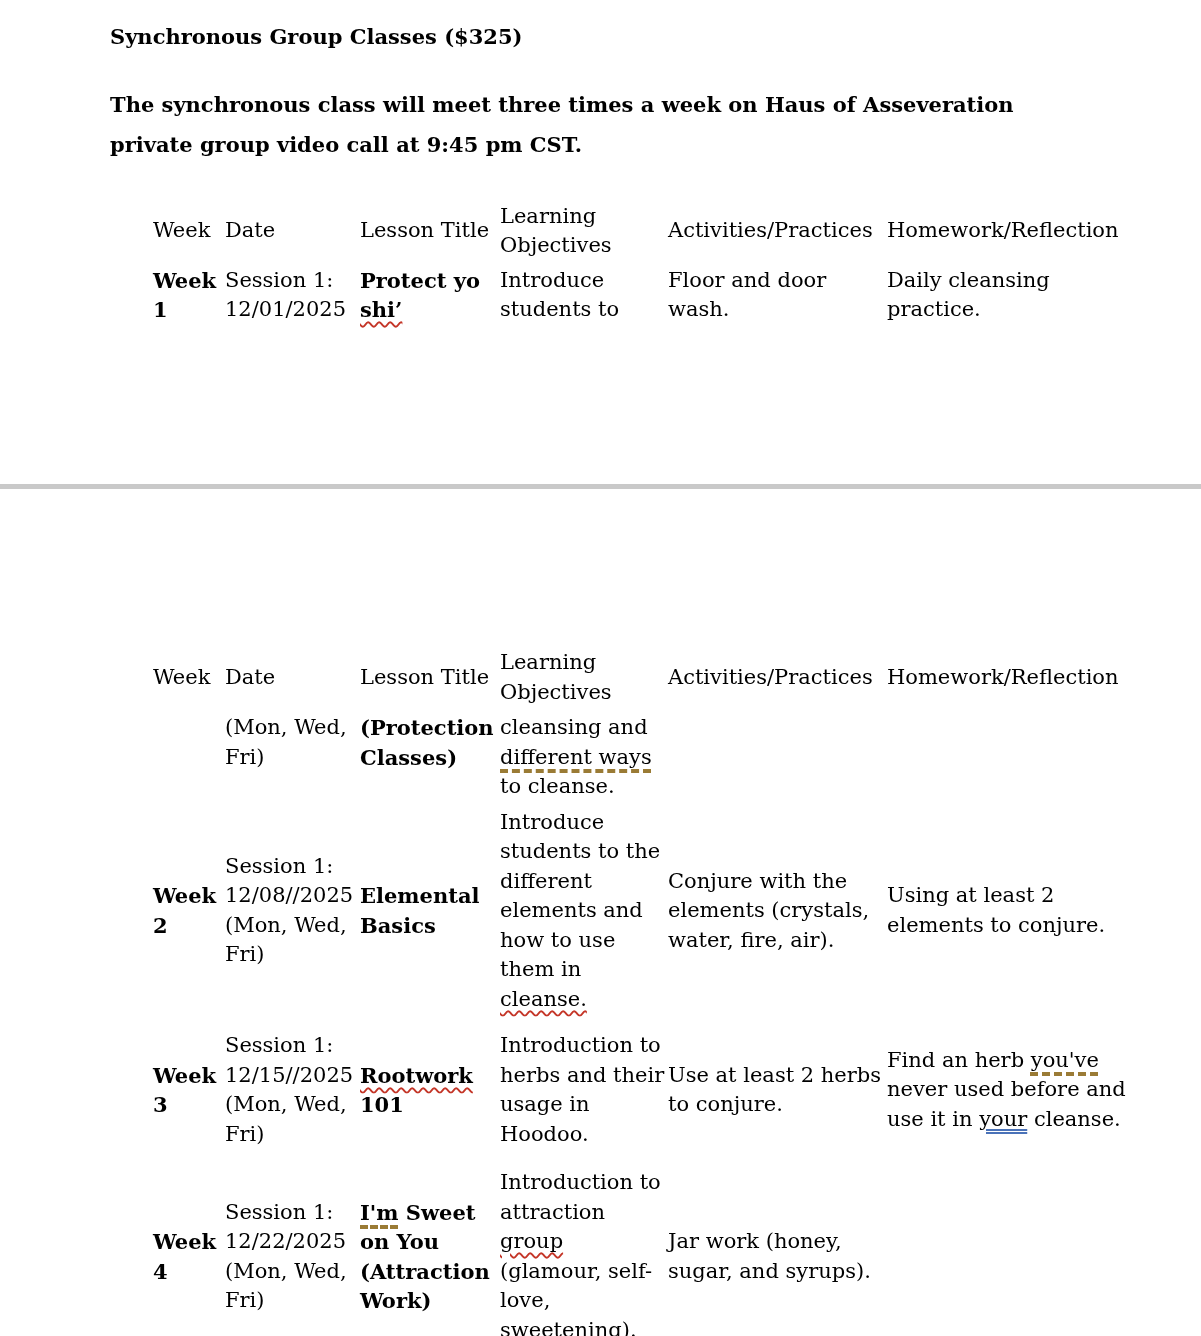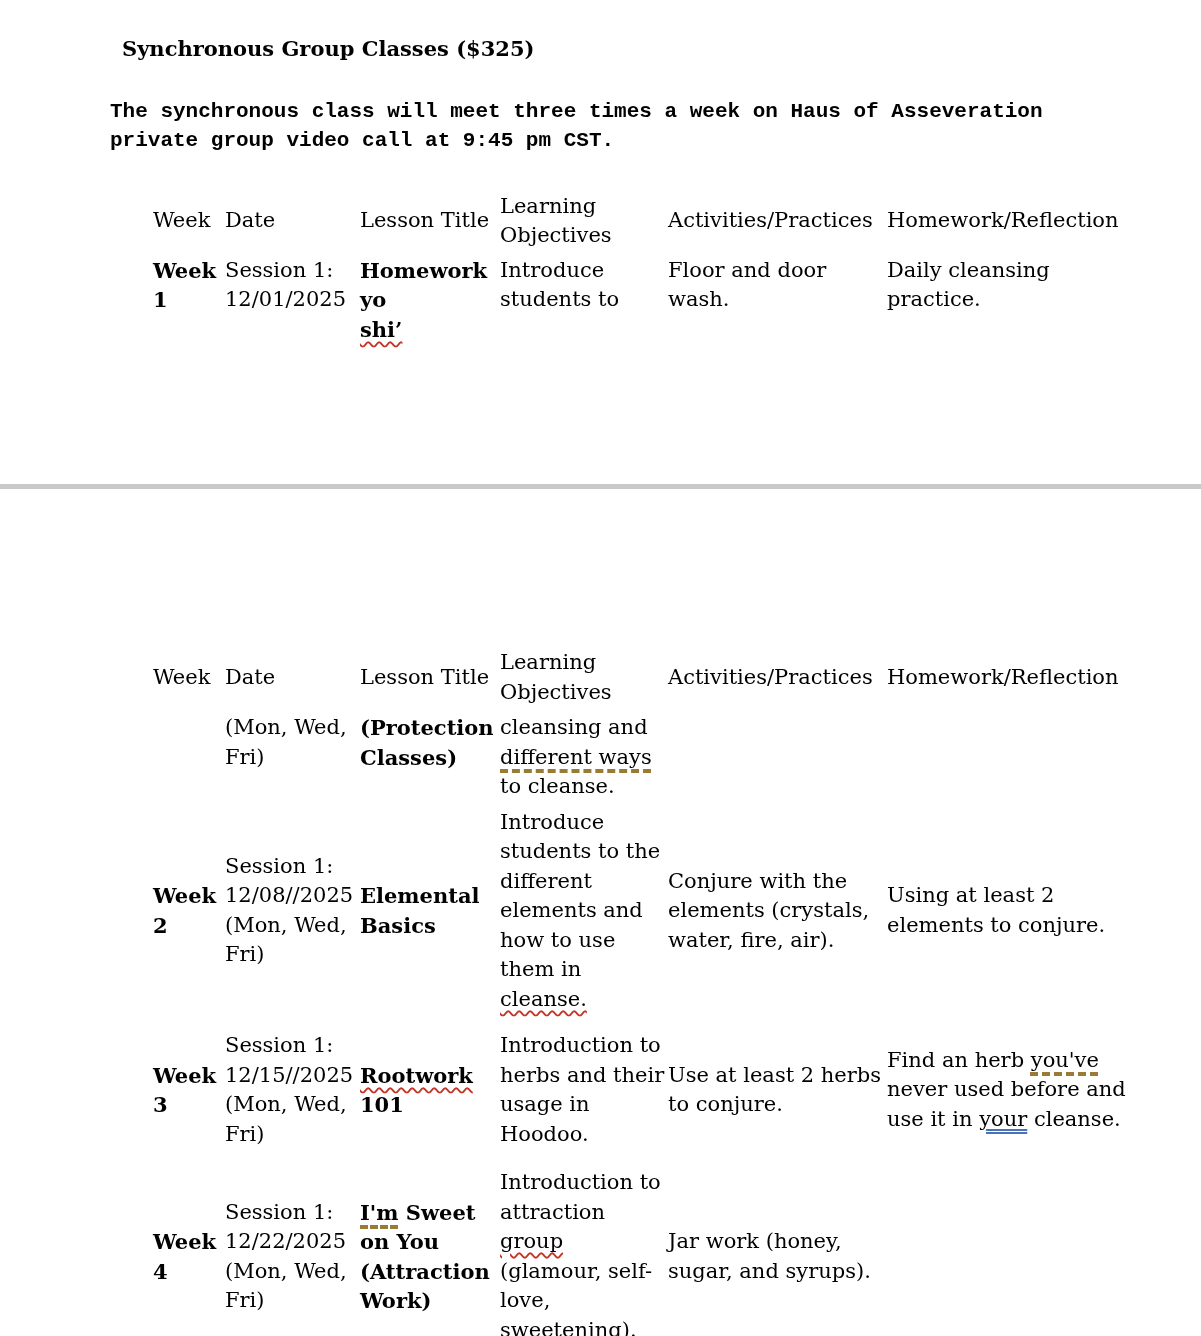--- a/index.html
+++ b/index.html
@@ -3,22 +3,22 @@
 <meta charset="utf-8">
 <style>
   html,body{margin:0;padding:0;}
   body{
     width:1201px;height:1336px;background:#ffffff;overflow:hidden;
     font-family:"DejaVu Serif","Liberation Serif",serif;
     color:#000;font-size:21px;line-height:29.5px;
   }
   .page{box-sizing:border-box;padding-left:110px;}
   .page1{height:484px;padding-top:22px;}
-  .doc-title{font-size:21px;font-weight:700;margin:12px;line-height:29.5px;white-space:pre-line;}
-  .intro{font-weight:700;margin:33px 0 16px 0;line-height:29px;white-space:pre-line;width:980px;font-family:Liberation Mono, monospace;}
+  .doc-title{font-size:21px;font-weight:700;margin:0;line-height:29.5px;white-space:pre-line;}
+  .intro{font-weight:700;margin:33px 0 16px 0;line-height:40px;white-space:pre-line;width:980px;}
   .divider{height:5px;width:1201px;background:#c9c9c9;}
   table{border-collapse:collapse;table-layout:fixed;margin-left:43px;}
   .tbl1{margin-top:37px;}
   .tbl2{margin-top:159px;}
   th,td{
     padding:0;margin:0;text-align:left;vertical-align:middle;
     font-weight:400;white-space:pre-line;font-size:21px;line-height:29.5px;
   }
   tr.top td{vertical-align:top;}
   tr.r1 td{padding-top:5px;}
@@ -65,21 +65,21 @@
       <th>Learning
 Objectives</th>
       <th>Activities/Practices</th>
       <th>Homework/Reflection</th>
     </tr>
     <tr class="top r1">
       <td class="b">Week
 1</td>
       <td>Session 1:
 12/01/2025</td>
-      <td class="b"><span>Homework yo
+      <td class="b"><span>Protect yo
 </span><span class="sq-red">shi’</span></td>
       <td>Introduce
 students to</td>
       <td>Floor and door
 wash.</td>
       <td>Daily cleansing
 practice.</td>
     </tr>
   </tbody>
     </table>

